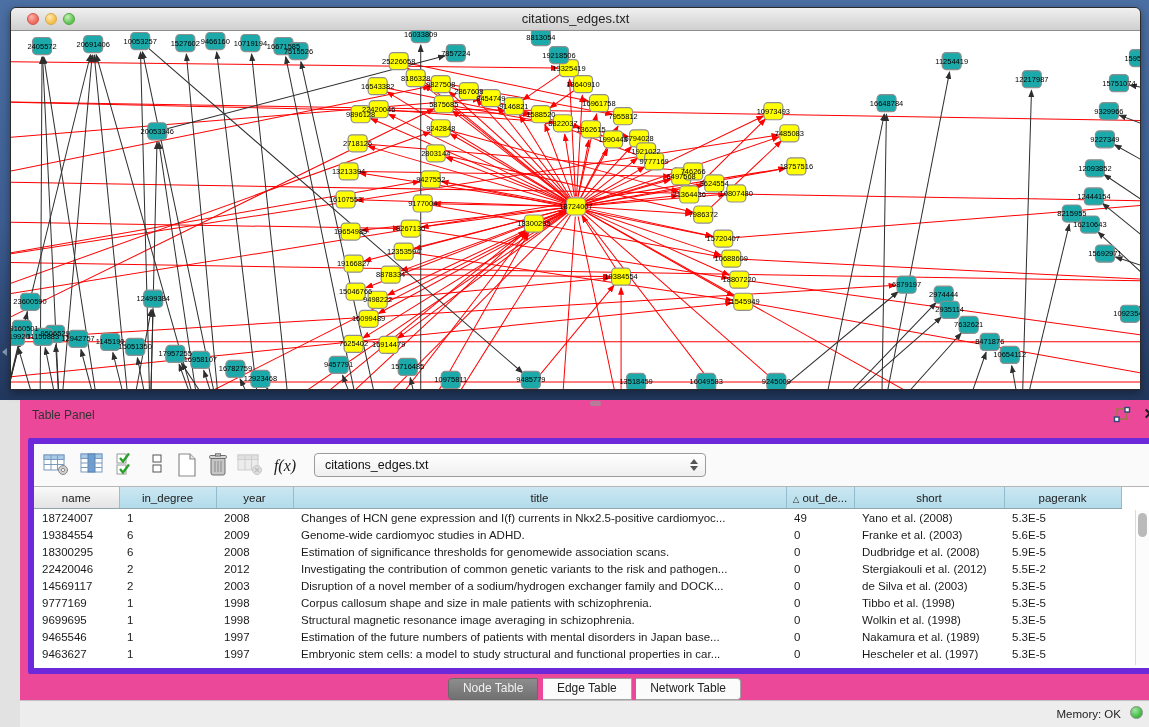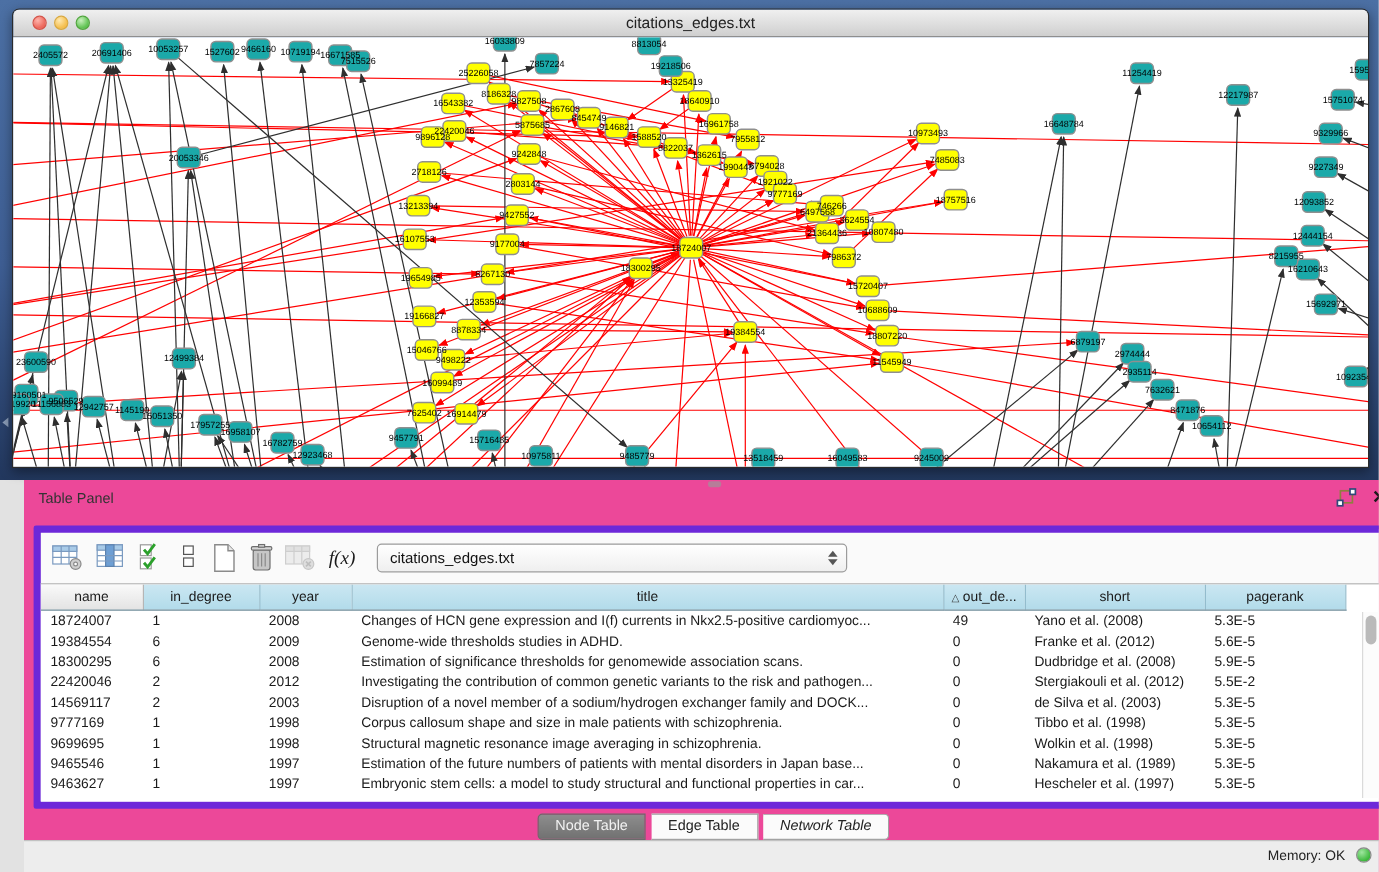--- a/index.html
+++ b/index.html
@@ -49,21 +49,21 @@
   thead th.gray{background:linear-gradient(#FAFAFA,#E3E3E3);border-right:1px solid #B5B5B5;}
   tbody td{height:17px;padding:0 0 0 8px;white-space:nowrap;overflow:hidden;color:#1a1a1a;font-size:11.5px;}
   .sort-glyph{font-size:8.5px;margin-right:3px;color:#333;}
   .vscroll{position:absolute;right:4px;top:23px;bottom:3px;width:13px;background:#FCFCFC;border-left:1px solid #DADADA;}
   .vthumb{position:absolute;top:3px;left:2px;width:9px;height:24px;background:#BABABA;border-radius:5px;}
 
   .tabs{position:absolute;left:0;right:0;top:278px;height:22px;text-align:center;}
   .tab{display:inline-block;height:20px;line-height:19px;font-size:12px;padding:0 14px;background:#FBFBFB;
     border:1px solid #A2A2A2;border-left:none;color:#222;vertical-align:top;}
   .tab.first{border-left:1px solid #A2A2A2;border-radius:4px 0 0 4px;}
-  .tab.last{border-radius:0 4px 4px 0;font-style:italic;}
+  .tab.last{border-radius:0 4px 4px 0;}
   .tab.selected{background:linear-gradient(#8D8D8D,#717171);color:#F2F2F2;border-color:#6A6A6A;}
 
   .statusbar{position:absolute;left:0;right:0;bottom:0;height:26px;border-top:1px solid #C2C2C2;background:#EDEDED;padding-left:20px;}
   .mem-label{position:absolute;right:48px;top:7px;font-size:11.5px;color:#222;}
   .mem-dot{position:absolute;right:26px;top:5px;width:13px;height:13px;border-radius:50%;box-sizing:border-box;
     background:radial-gradient(circle at 35% 30%,#9FE69F,#3CB83C 70%);border:1px solid #8a8a8a;}
 </style>
 </head>
 <body>
 
@@ -589,23 +589,23 @@
                 <td>2008</td>
                 <td>Changes of HCN gene expression and I(f) currents in Nkx2.5-positive cardiomyoc...</td>
                 <td>49</td>
                 <td>Yano et al. (2008)</td>
                 <td>5.3E-5</td>
               </tr>
               <tr>
                 <td>19384554</td>
                 <td>6</td>
                 <td>2009</td>
-                <td>Genome-wide thresholds studies in ADHD.</td>
-                <td>0</td>
-                <td>Franke et al. (2012)</td>
+                <td>Genome-wide cardiomyoc studies in ADHD.</td>
+                <td>0</td>
+                <td>Franke et al. (2003)</td>
                 <td>5.6E-5</td>
               </tr>
               <tr>
                 <td>18300295</td>
                 <td>6</td>
                 <td>2008</td>
                 <td>Estimation of significance thresholds for genomewide association scans.</td>
                 <td>0</td>
                 <td>Dudbridge et al. (2008)</td>
                 <td>5.9E-5</td>

